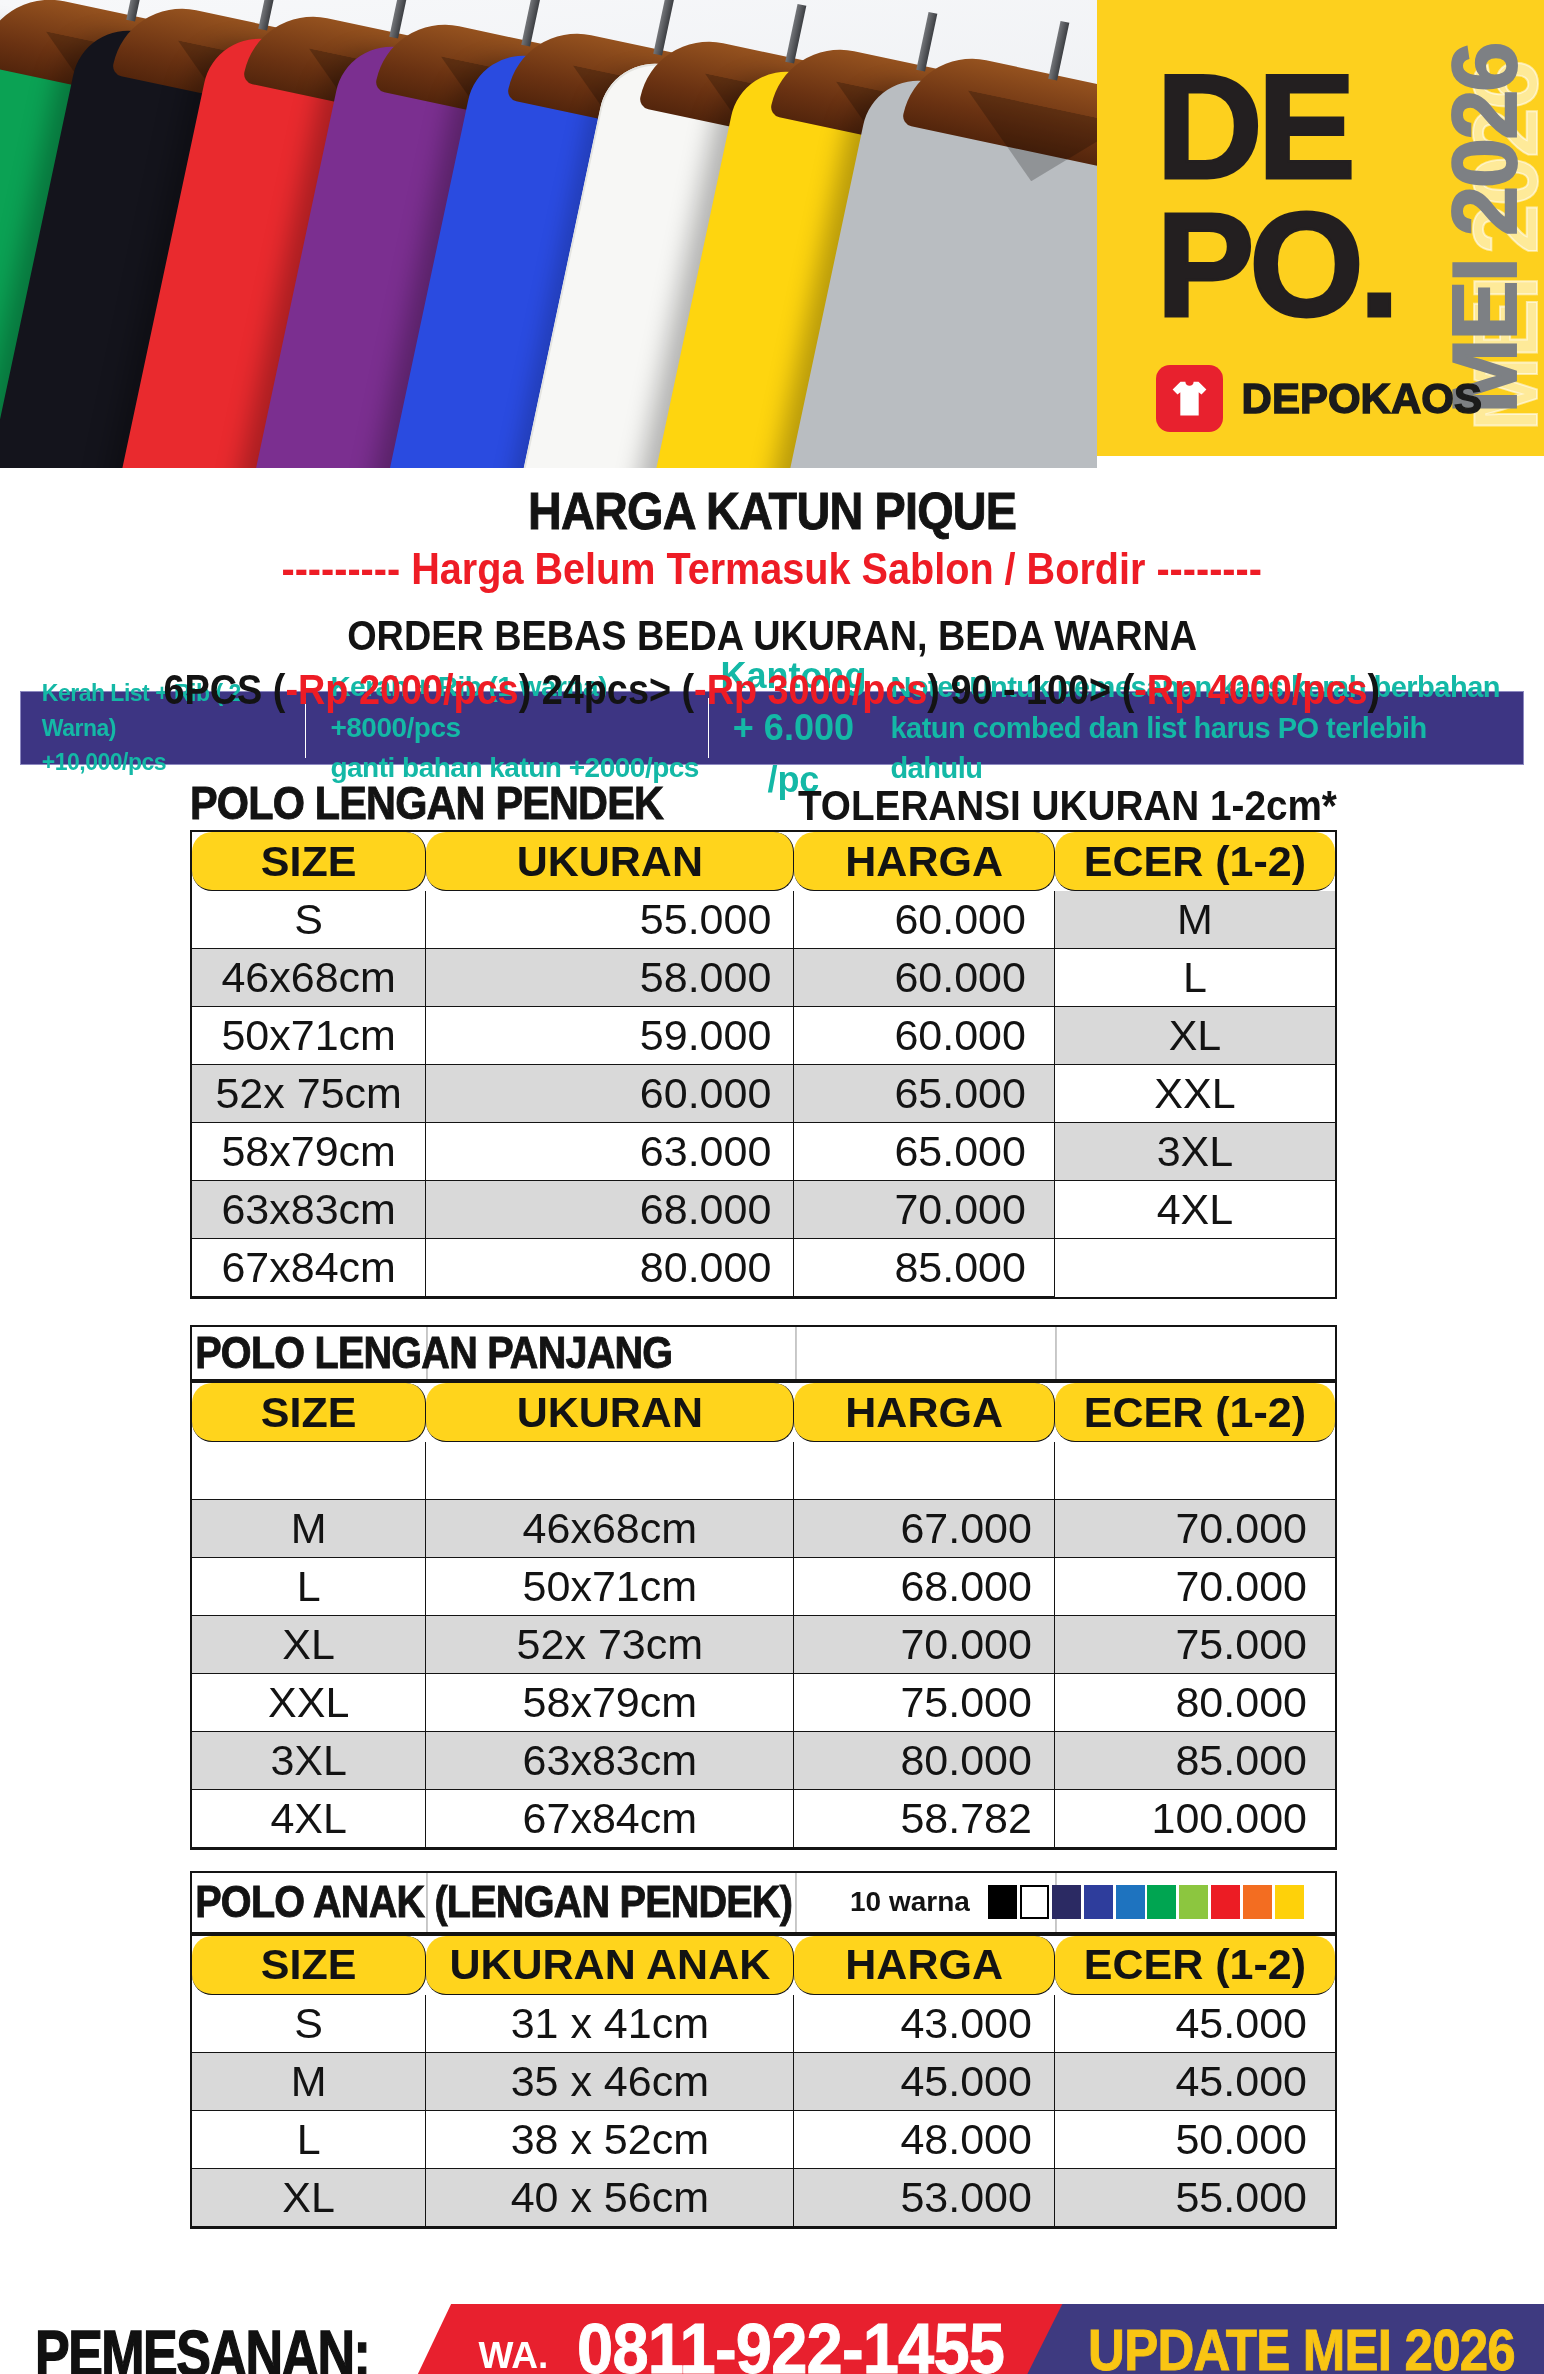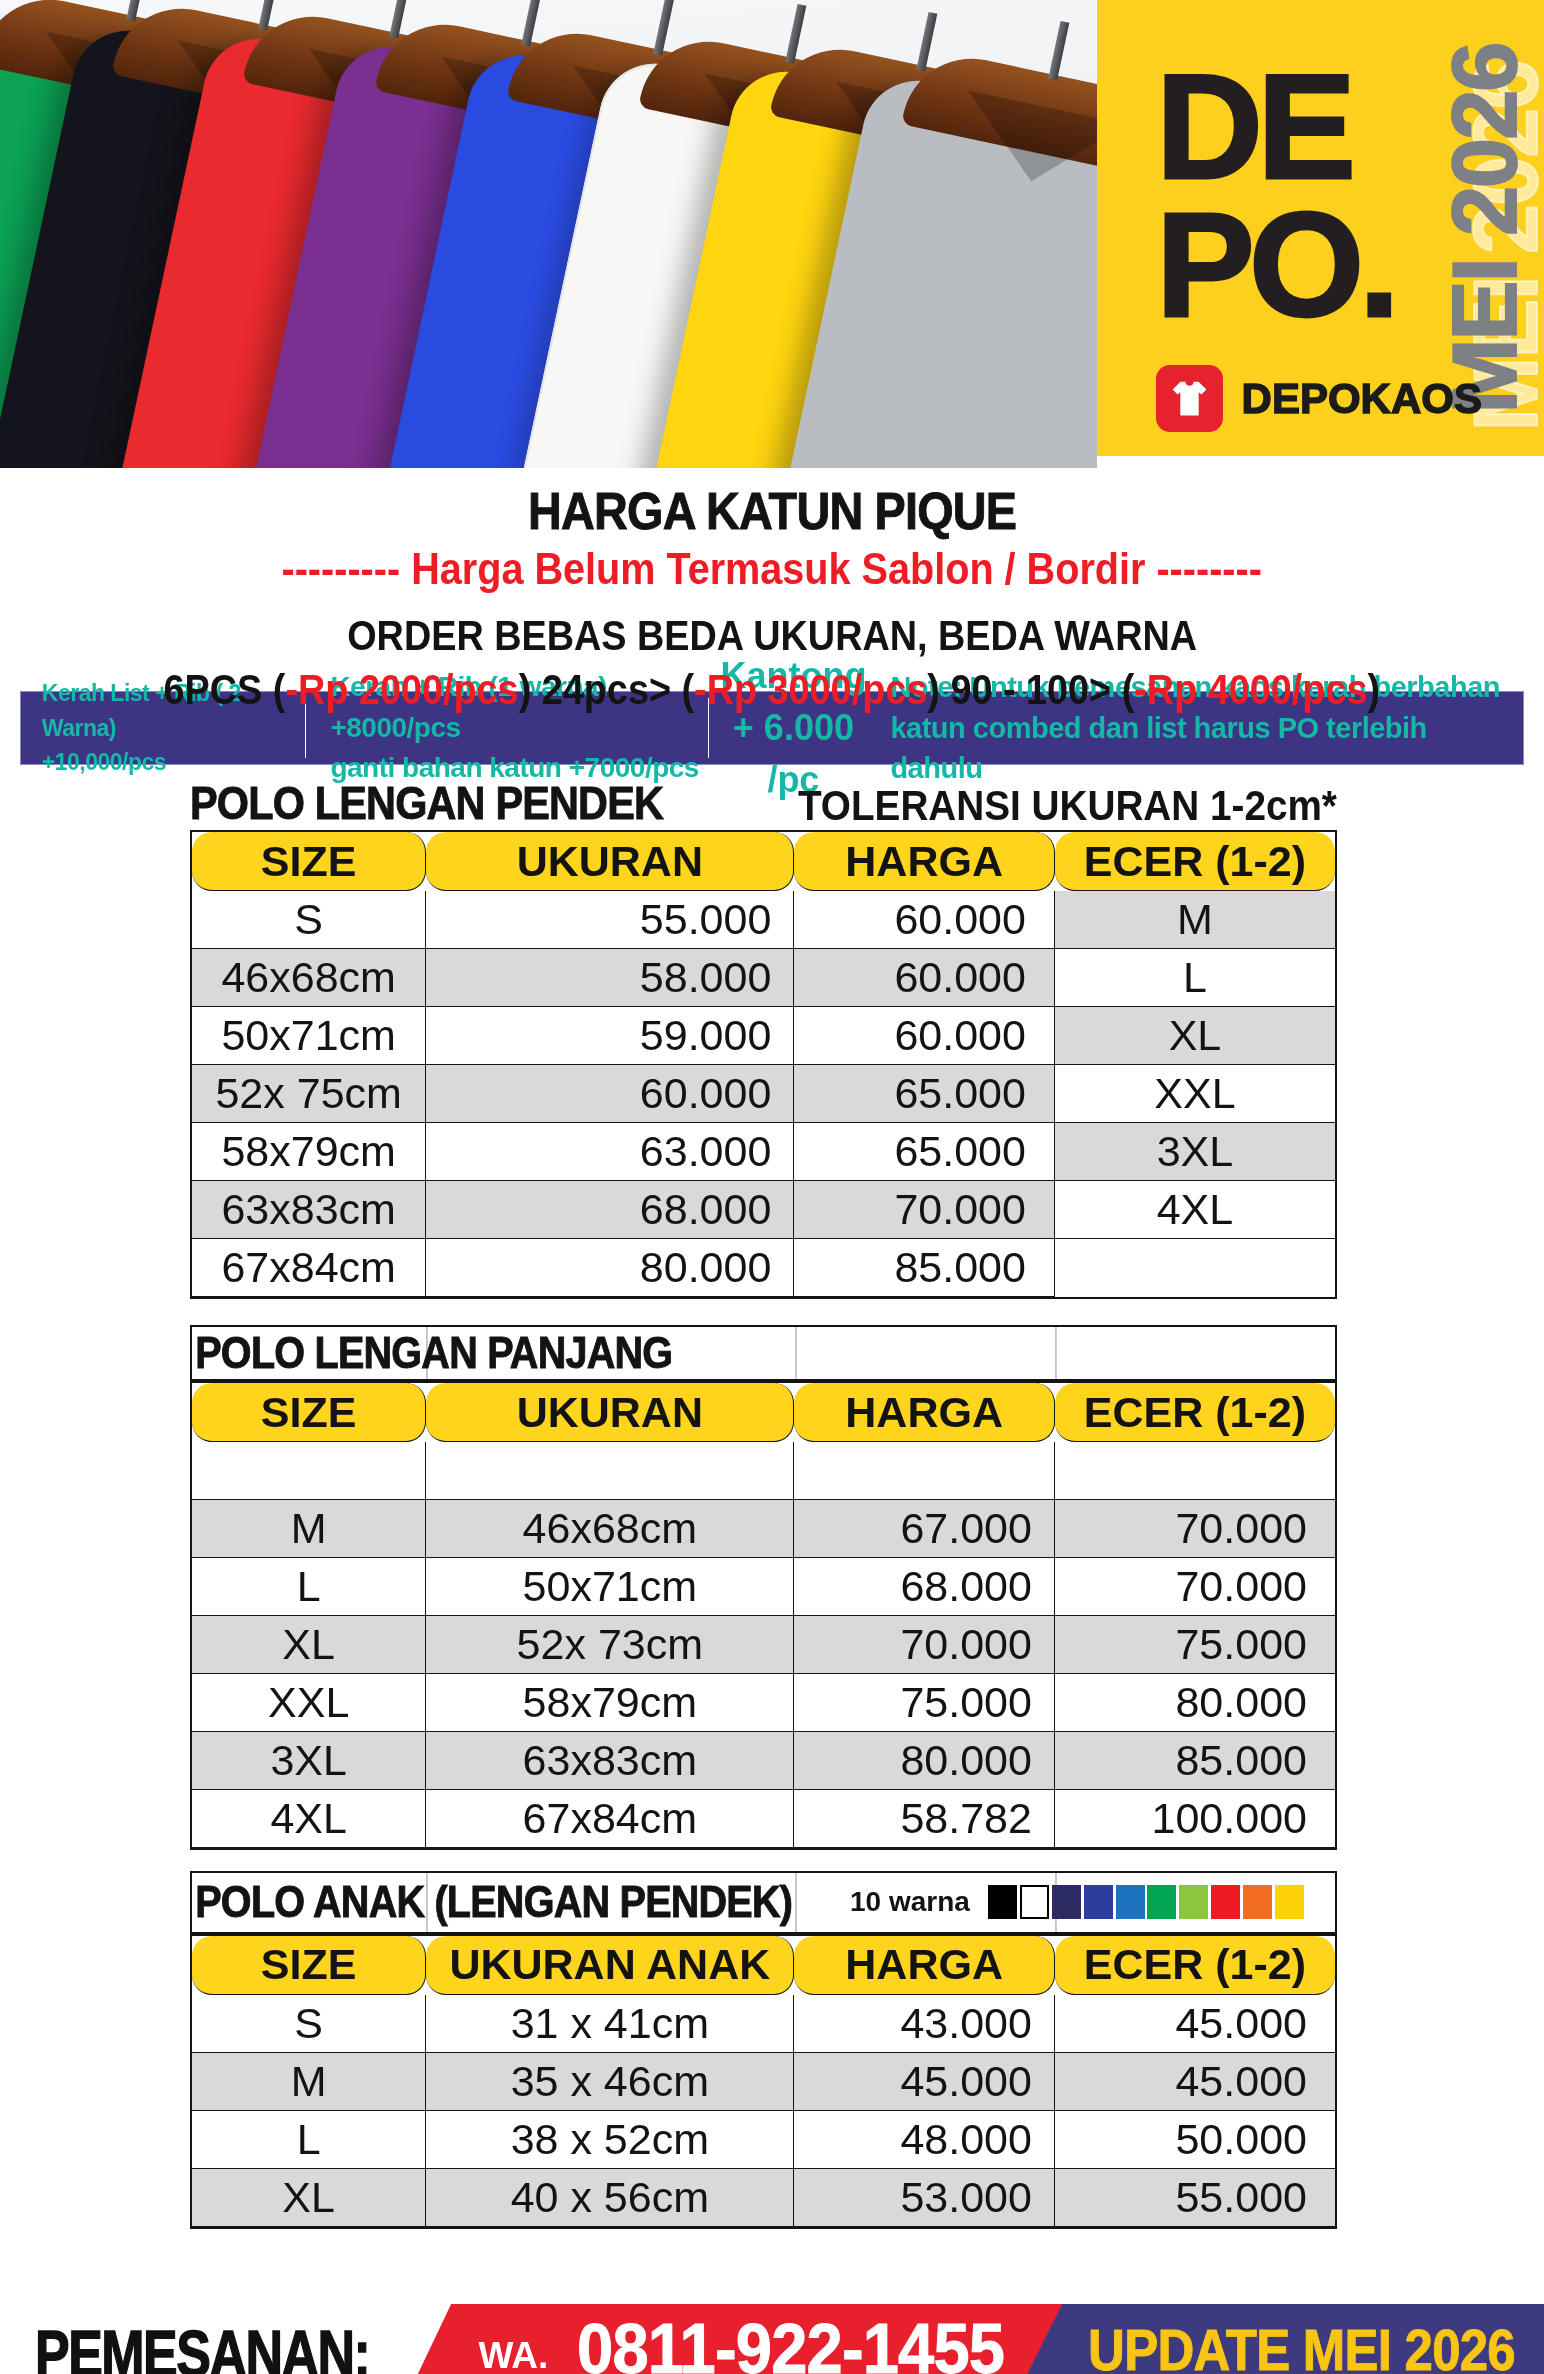--- a/index.html
+++ b/index.html
@@ -172,21 +172,21 @@
     </div>
   </section>
 
   <section class="infobar">
     <div class="sec s1">
       <div>Kerah List + Rib ( 2 Warna)</div>
       <div>+10,000/pcs</div>
     </div>
     <div class="sec s2">
       <div>Kerah + Rib (1 warna) +8000/pcs</div>
-      <div>ganti bahan katun +7000/pcs</div>
+      <div>ganti bahan katun +2000/pcs</div>
     </div>
     <div class="sec s3">
       <div>Kantong</div>
       <div>+ 6.000 /pc</div>
     </div>
     <div class="sec s4">
       <div>Note: Untuk pemesanan kaos kerah berbahan</div>
       <div>katun combed dan list harus PO terlebih dahulu</div>
     </div>
   </section>

